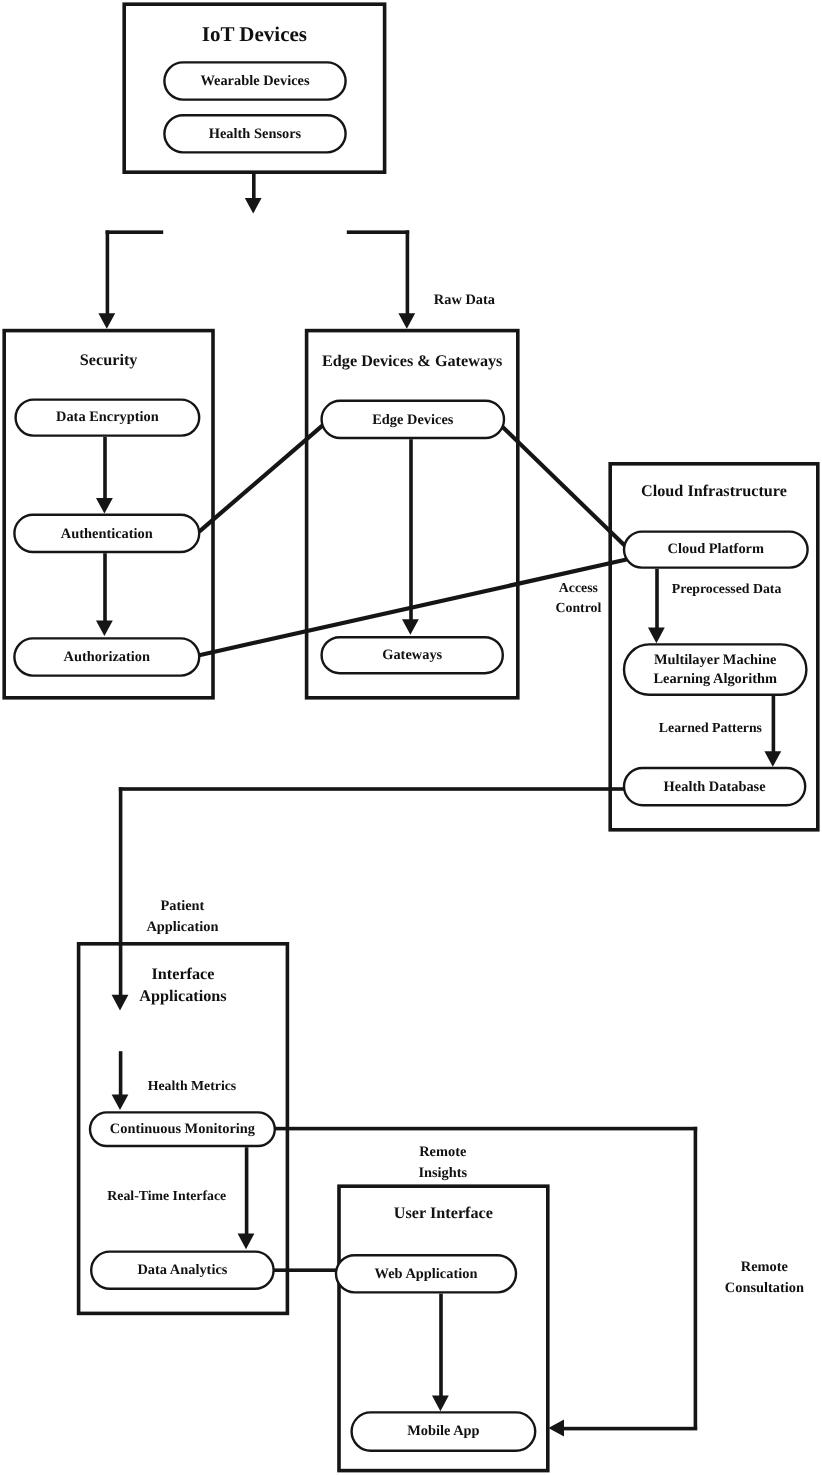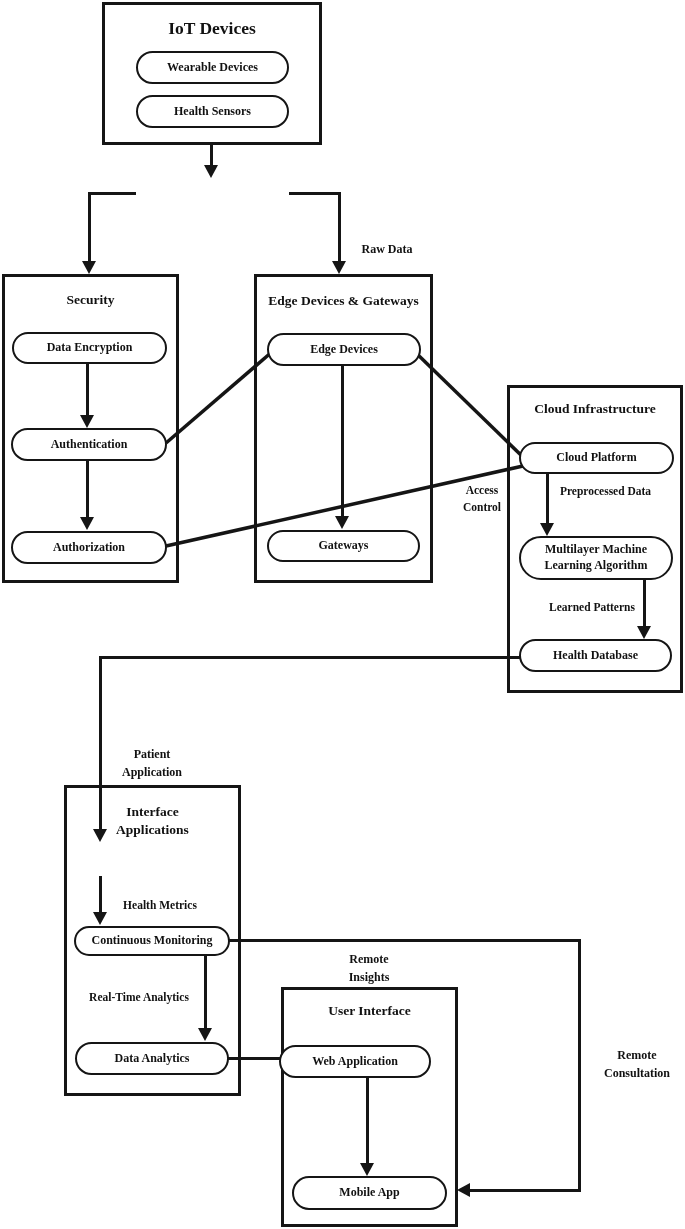--- a/index.html
+++ b/index.html
@@ -71,21 +71,21 @@
     <div>Access</div>
     <div>Control</div>
   </div>
   <div class="lbl" style="left:548px;top:483px;width:115px;">Preprocessed Data</div>
   <div class="lbl" style="left:540px;top:599px;width:104px;">Learned Patterns</div>
   <div class="lbl" style="left:102px;top:745px;width:100px;font-size:12px;">
     <div>Patient</div>
     <div>Application</div>
   </div>
   <div class="lbl" style="left:110px;top:897px;width:100px;">Health Metrics</div>
-  <div class="lbl" style="left:79px;top:989px;width:120px;">Real-Time Analytics</div>
+  <div class="lbl" style="left:79px;top:989px;width:120px;">Real-Time Interface</div>
   <div class="lbl" style="left:319px;top:950px;width:100px;font-size:12px;">
     <div>Remote</div>
     <div>Insights</div>
   </div>
   <div class="lbl" style="left:587px;top:1046px;width:100px;font-size:12px;">
     <div>Remote</div>
     <div>Consultation</div>
   </div>
 
   <div class="v-line" style="left:210px;top:144px;width:3px;height:22px;"></div>

